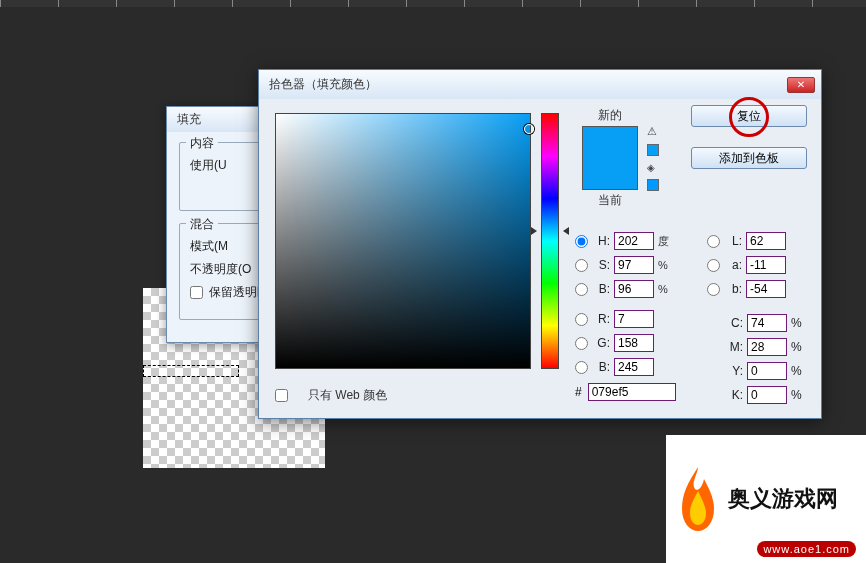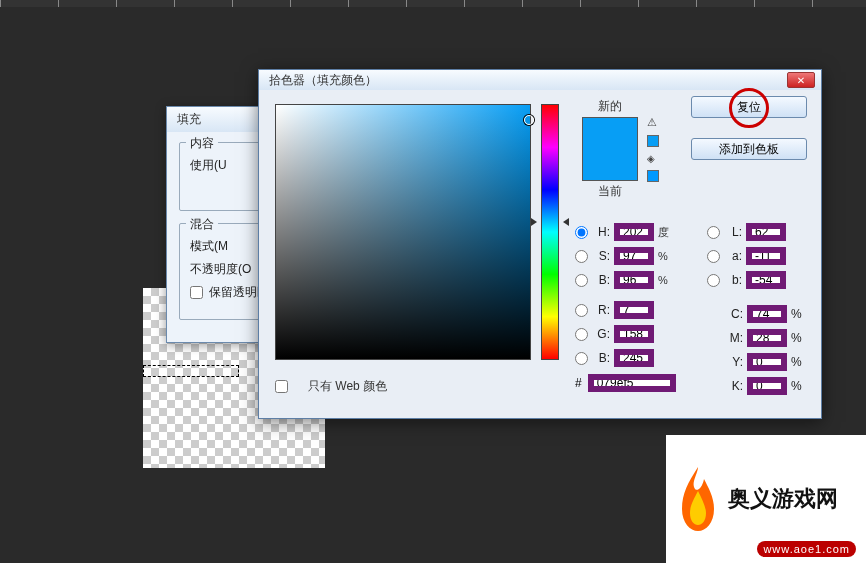--- a/index.html
+++ b/index.html
@@ -10,21 +10,21 @@
   
   .dlg-fill { position: absolute; left: 166px; top: 106px; width: 260px; background: #edf3fa; border: 1px solid #6b8aad; box-shadow: 0 2px 10px rgba(0,0,0,.4); }
   .dlg-fill .title { padding: 4px 10px; font-size: 12px; color: #333; background: linear-gradient(#f7fbff,#d8e6f5); }
   .dlg-fill .body { padding: 10px 12px; font-size: 12px; color: #222; }
   .fieldset { border: 1px solid #9ab; border-radius: 2px; padding: 8px 10px 12px; margin-bottom: 12px; position: relative; }
   .legend { position: absolute; top: -8px; left: 6px; background: #edf3fa; padding: 0 4px; font-size: 12px; }
   .row { margin: 6px 0; display: flex; align-items: center; gap: 4px; }
   .row input[type=checkbox] { margin-right: 2px; }
   
   .dlg-picker { position: absolute; left: 258px; top: 69px; width: 564px; height: 350px; background: #e9eef5; border: 1px solid #5d7ea5; box-shadow: 0 3px 16px rgba(0,0,0,.5); }
-  .dlg-picker .head { display: flex; justify-content: space-between; align-items: center; height: 20px; padding: 0 6px 0 10px; background: linear-gradient(#f7fbff,#d8e6f5); font-size: 12px; color: #333; }
+  .dlg-picker .head { display: flex; justify-content: space-between; align-items: center; height: 29px; padding: 0 6px 0 10px; background: linear-gradient(#f7fbff,#d8e6f5); font-size: 12px; color: #333; }
   .close-x { width: 28px; height: 16px; background: linear-gradient(#e77,#c22); border: 1px solid #933; border-radius: 2px; color: #fff; font-size: 10px; display: flex; justify-content: center; align-items: center; cursor: pointer; }
   .picker-body { position: relative; padding: 13px; height: calc(100% - 24px); }
   
   .svbox { position: absolute; left: 16px; top: 14px; width: 256px; height: 256px; border: 1px solid #444; background: linear-gradient(to top,#000,transparent), linear-gradient(to right,#fff,#079ef5); }
   .sv-cursor { position: absolute; width: 10px; height: 10px; border: 1px solid #fff; border-radius: 50%; box-shadow: 0 0 0 1px #000; left: 248px; top: 10px; }
   
   .hue { position: absolute; left: 282px; top: 14px; width: 18px; height: 256px; border: 1px solid #444; background: linear-gradient(to bottom,#f00,#f0f,#00f,#0ff,#0f0,#ff0,#f00); }
   .hue-cursor { position: absolute; left: 276px; top: 128px; width: 30px; height: 6px; pointer-events:none; }
   .hue-cursor::before,.hue-cursor::after{content:"";position:absolute;top:0;width:0;height:0;border-top:4px solid transparent;border-bottom:4px solid transparent;}
   .hue-cursor::before{left:-4px;border-left:6px solid #333;}
@@ -40,21 +40,21 @@
   
   .btns { position: absolute; right: 14px; top: 6px; width: 116px; display:flex; flex-direction:column; gap: 8px; }
   .btn { height: 22px; font-size: 12px; background: linear-gradient(#f4f9ff,#cfe1f5); border: 1px solid #6b8aad; border-radius: 3px; cursor: pointer; }
   .btn.ok { background: linear-gradient(#d5ecff,#a6d2fb); }
   .ring { position:absolute; right: 52px; top: -2px; width: 40px; height: 40px; border: 3px solid #c00; border-radius: 50%; pointer-events:none; }
   
   .vals { position: absolute; left: 316px; top: 130px; font-size: 12px; color:#222; }
   .vrow { display:flex; align-items:center; gap:4px; height: 24px; }
   .vrow input[type=radio]{margin:0 2px 0 0;}
   .vlab { width: 16px; text-align:right;}
-  .vin { width: 40px; height: 18px; border:6px solid #701a75; padding:0 3px; font-size:12px; background:#fff; }
+  .vin { width: 40px; height: 18px; border:1px solid #701a75; padding:0 3px; font-size:12px; background:#fff; }
   .unit { width: 14px; font-size:11px; color:#333; }
   .vals2 { position:absolute; left: 448px; top:130px; font-size:12px;color:#222;}
   .vals3 { position:absolute; left: 470px; top:212px; font-size:12px;color:#222;}
   .vals3 .vrow{gap:4px;}
   .vals3 .vlab{width:14px;}
   .vals3 .unit2{width:10px;}
   
   .hex-row { position:absolute; left:316px; top: 284px; font-size:12px; display:flex; align-items:center; gap:6px;}
   .hex-row .vin{width:88px;}
   

